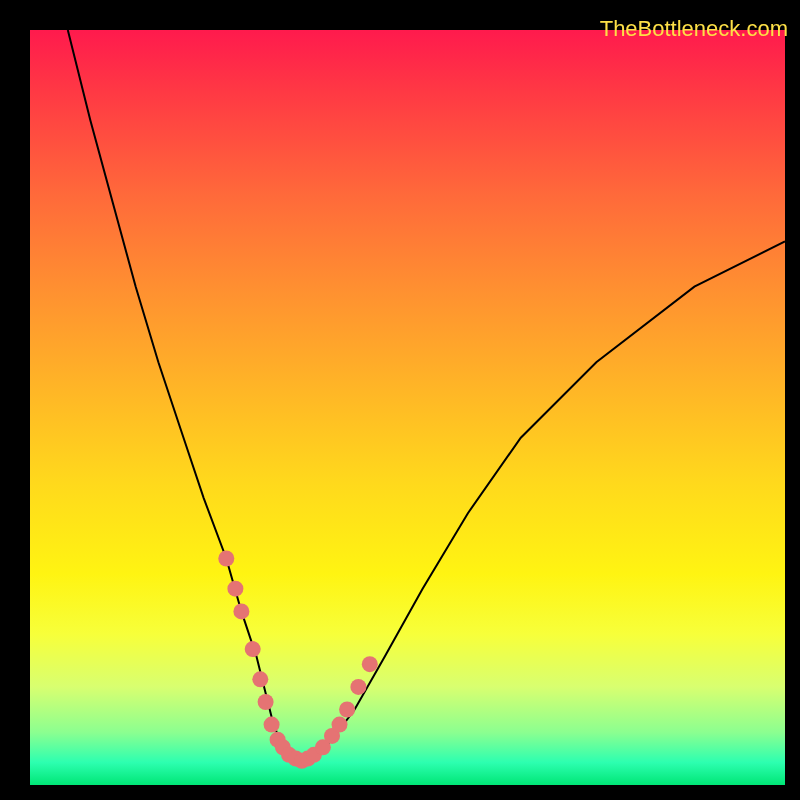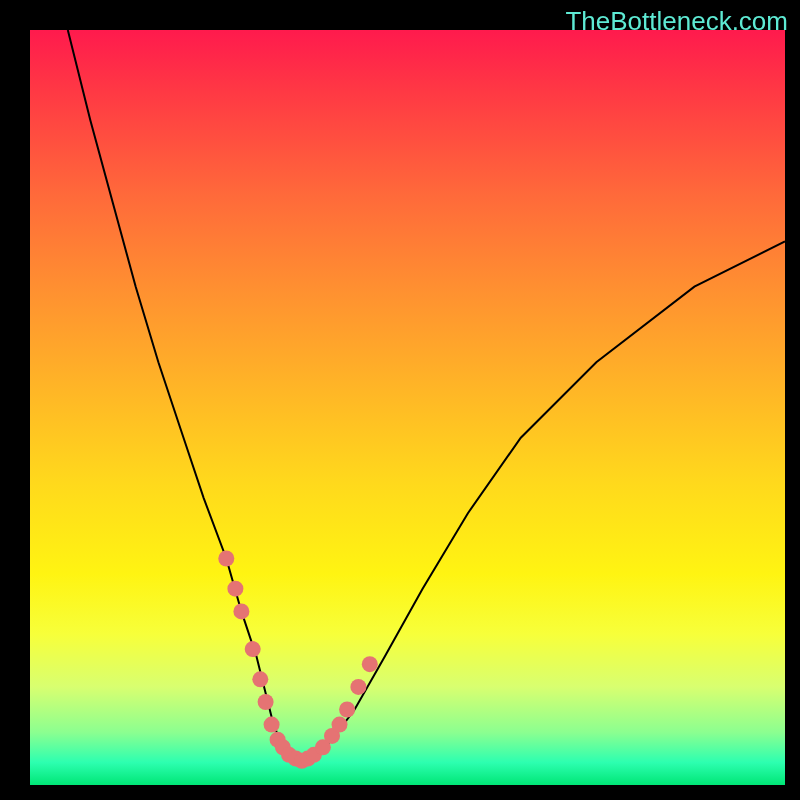--- a/index.html
+++ b/index.html
@@ -6,24 +6,24 @@
     margin: 0;
     padding: 0;
     width: 800px;
     height: 800px;
     background: black;
     position: relative;
     font-family: Arial, sans-serif;
   }
   .watermark {
     position: absolute;
-    top: 6px;
+    top: 16px;
     right: 12px;
-    color: #5eead4;
-    font-size: 26px;
+    color: #fde047;
+    font-size: 22px;
     font-weight: 500;
     z-index: 10;
   }
   .plot-area {
     position: absolute;
     left: 30px;
     top: 30px;
     width: 755px;
     height: 755px;
     background: linear-gradient(to bottom,

